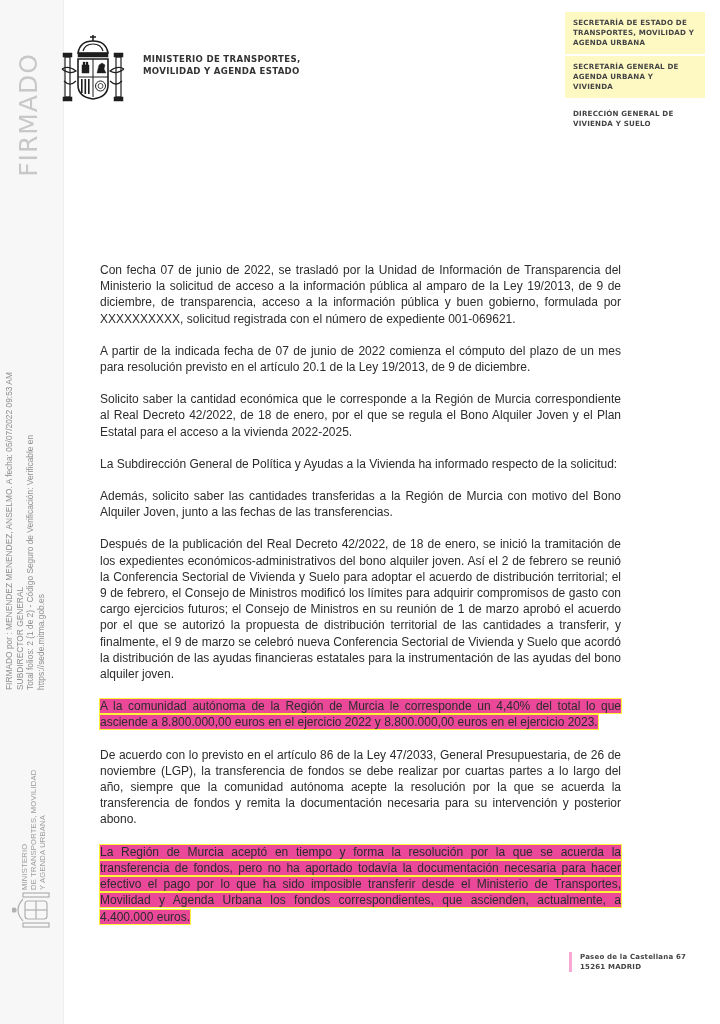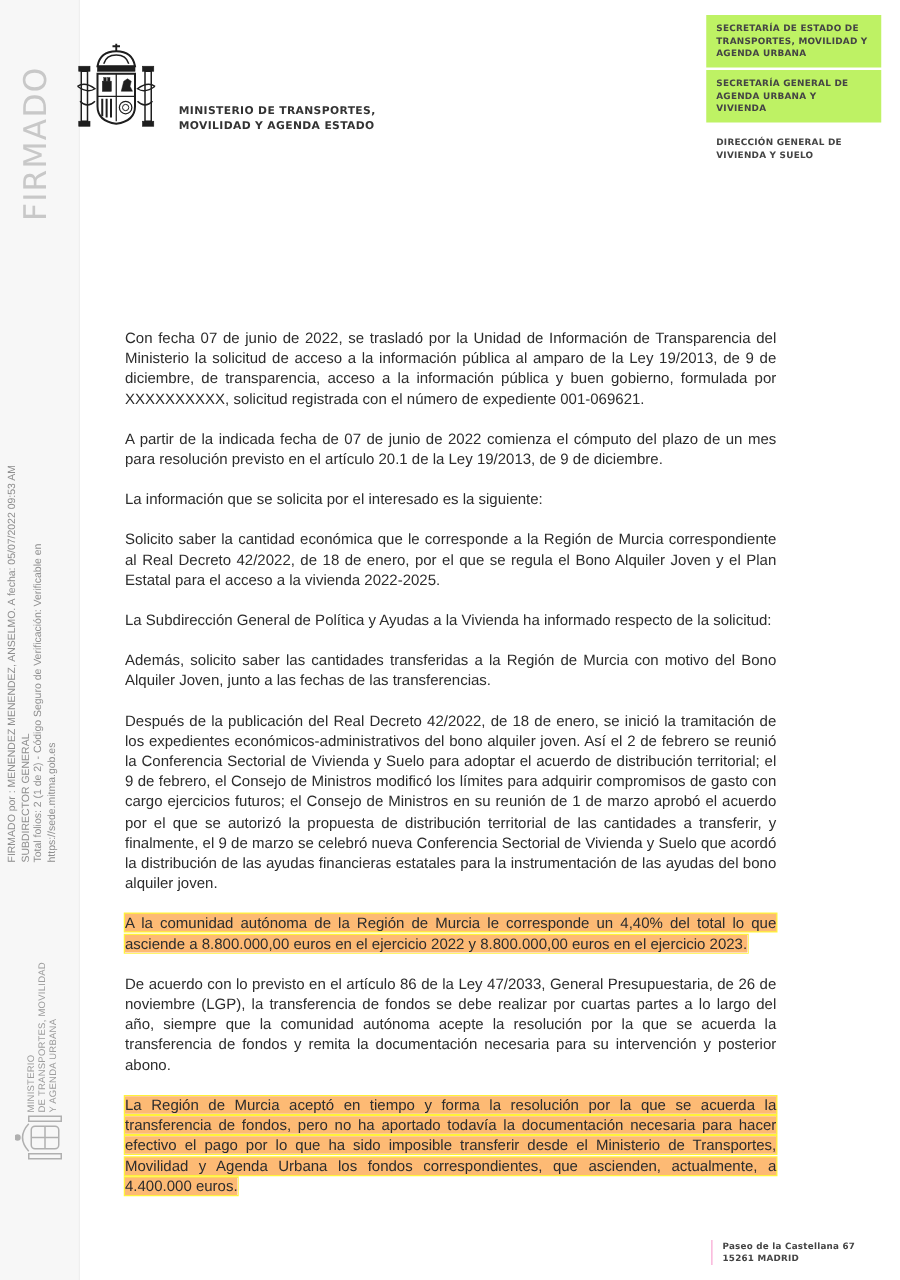--- a/index.html
+++ b/index.html
@@ -36,55 +36,54 @@
     width: 170px; transform: translate(-50%, -50%) rotate(-90deg);
     font-size: 7.6px; line-height: 9.2px; color: #9c9c9c; white-space: nowrap; letter-spacing: 0.2px;
   }
   .side-emblem {
     position: absolute; left: 12px; top: 880px; width: 42px; height: 60px;
   }
 
   
   .emblem { position: absolute; left: 60px; top: 33px; width: 66px; height: 72px; }
   .ministry-name {
-    position: absolute; left: 143px; top: 84px;
+    position: absolute; left: 143px; top: 54px;
     font-size: 8.6px; font-weight: 700; line-height: 11.5px; letter-spacing: 0.3px; color: #333;
     font-family: "DejaVu Sans", sans-serif;
   }
   .org-boxes { position: absolute; left: 565px; top: 12px; width: 140px; }
   .org-box {
-    background: #bef264; padding: 6px 6px 6px 8px;
+    background: #fef9c3; padding: 6px 6px 6px 8px;
     font-size: 7.1px; font-weight: 700; line-height: 10px; color: #444; letter-spacing: 0.2px;
     font-family: "DejaVu Sans", sans-serif;
   }
   .org-box + .org-box { margin-top: 2px; }
   .org-plain {
     padding: 11px 6px 0 8px;
     font-size: 7.1px; font-weight: 700; line-height: 10px; color: #444; letter-spacing: 0.2px;
     font-family: "DejaVu Sans", sans-serif;
   }
 
   
   .body-text {
     position: absolute; left: 100px; top: 262px; width: 521px;
     font-size: 12px; line-height: 16.2px; color: #2c2c2c; text-align: justify;
   }
   .body-text p { margin-bottom: 16px; }
   .hl {
-    background: #fdba74; box-shadow: 0 0 0 1px #fff338;
+    background: #ec4899; box-shadow: 0 0 0 1px #fff338;
     -webkit-box-decoration-break: clone; box-decoration-break: clone;
   }
 
   
   .footer-addr {
     position: absolute; left: 569px; top: 952px; padding-left: 8px;
-    border-left: 1px solid #f9a8d4;
+    border-left: 3px solid #f9a8d4;
     font-size: 7px; font-weight: 700; line-height: 10px; color: #444; letter-spacing: 0.2px;
     font-family: "DejaVu Sans", sans-serif;
-    margin-top: 40px;
   }
 </style>
 </head>
 <body>
 
 <div class="side-strip">
   <div class="firmado">
     <span>FIRMADO</span>
   </div>
 
@@ -180,21 +179,20 @@
   </div>
   <div class="org-plain">
     <div>DIRECCIÓN GENERAL DE</div>
     <div>VIVIENDA Y SUELO</div>
   </div>
 </div>
 
 <div class="body-text">
   <p><span>Con fecha 07 de junio de 2022, se trasladó por la Unidad de Información de Transparencia del Ministerio la solicitud de acceso a la información pública al amparo de la Ley 19/2013, de 9 de diciembre, de transparencia, acceso a la información pública y buen gobierno, formulada por XXXXXXXXXX, solicitud registrada con el número de expediente 001-069621.</span></p>
   <p><span>A partir de la indicada fecha de 07 de junio de 2022 comienza el cómputo del plazo de un mes para resolución previsto en el artículo 20.1 de la Ley 19/2013, de 9 de diciembre.</span></p>
-  <p><span>La información que se solicita por el interesado es la siguiente:</span></p>
   <p><span>Solicito saber la cantidad económica que le corresponde a la Región de Murcia correspondiente al Real Decreto 42/2022, de 18 de enero, por el que se regula el Bono Alquiler Joven y el Plan Estatal para el acceso a la vivienda 2022-2025.</span></p>
   <p><span>La Subdirección General de Política y Ayudas a la Vivienda ha informado respecto de la solicitud:</span></p>
   <p><span>Además, solicito saber las cantidades transferidas a la Región de Murcia con motivo del Bono Alquiler Joven, junto a las fechas de las transferencias.</span></p>
   <p><span>Después de la publicación del Real Decreto 42/2022, de 18 de enero, se inició la tramitación de los expedientes económicos-administrativos del bono alquiler joven. Así el 2 de febrero se reunió la Conferencia Sectorial de Vivienda y Suelo para adoptar el acuerdo de distribución territorial; el 9 de febrero, el Consejo de Ministros modificó los límites para adquirir compromisos de gasto con cargo ejercicios futuros; el Consejo de Ministros en su reunión de 1 de marzo aprobó el acuerdo por el que se autorizó la propuesta de distribución territorial de las cantidades a transferir, y finalmente, el 9 de marzo se celebró nueva Conferencia Sectorial de Vivienda y Suelo que acordó la distribución de las ayudas financieras estatales para la instrumentación de las ayudas del bono alquiler joven.</span></p>
   <p><span class="hl">A la comunidad autónoma de la Región de Murcia le corresponde un 4,40% del total lo que asciende a 8.800.000,00 euros en el ejercicio 2022 y 8.800.000,00 euros en el ejercicio 2023.</span></p>
   <p><span>De acuerdo con lo previsto en el artículo 86 de la Ley 47/2033, General Presupuestaria, de 26 de noviembre (LGP), la transferencia de fondos se debe realizar por cuartas partes a lo largo del año, siempre que la comunidad autónoma acepte la resolución por la que se acuerda la transferencia de fondos y remita la documentación necesaria para su intervención y posterior abono.</span></p>
   <p><span class="hl">La Región de Murcia aceptó en tiempo y forma la resolución por la que se acuerda la transferencia de fondos, pero no ha aportado todavía la documentación necesaria para hacer efectivo el pago por lo que ha sido imposible transferir desde el Ministerio de Transportes, Movilidad y Agenda Urbana los fondos correspondientes, que ascienden, actualmente, a 4.400.000 euros.</span></p>
 </div>
 
 <div class="footer-addr">

